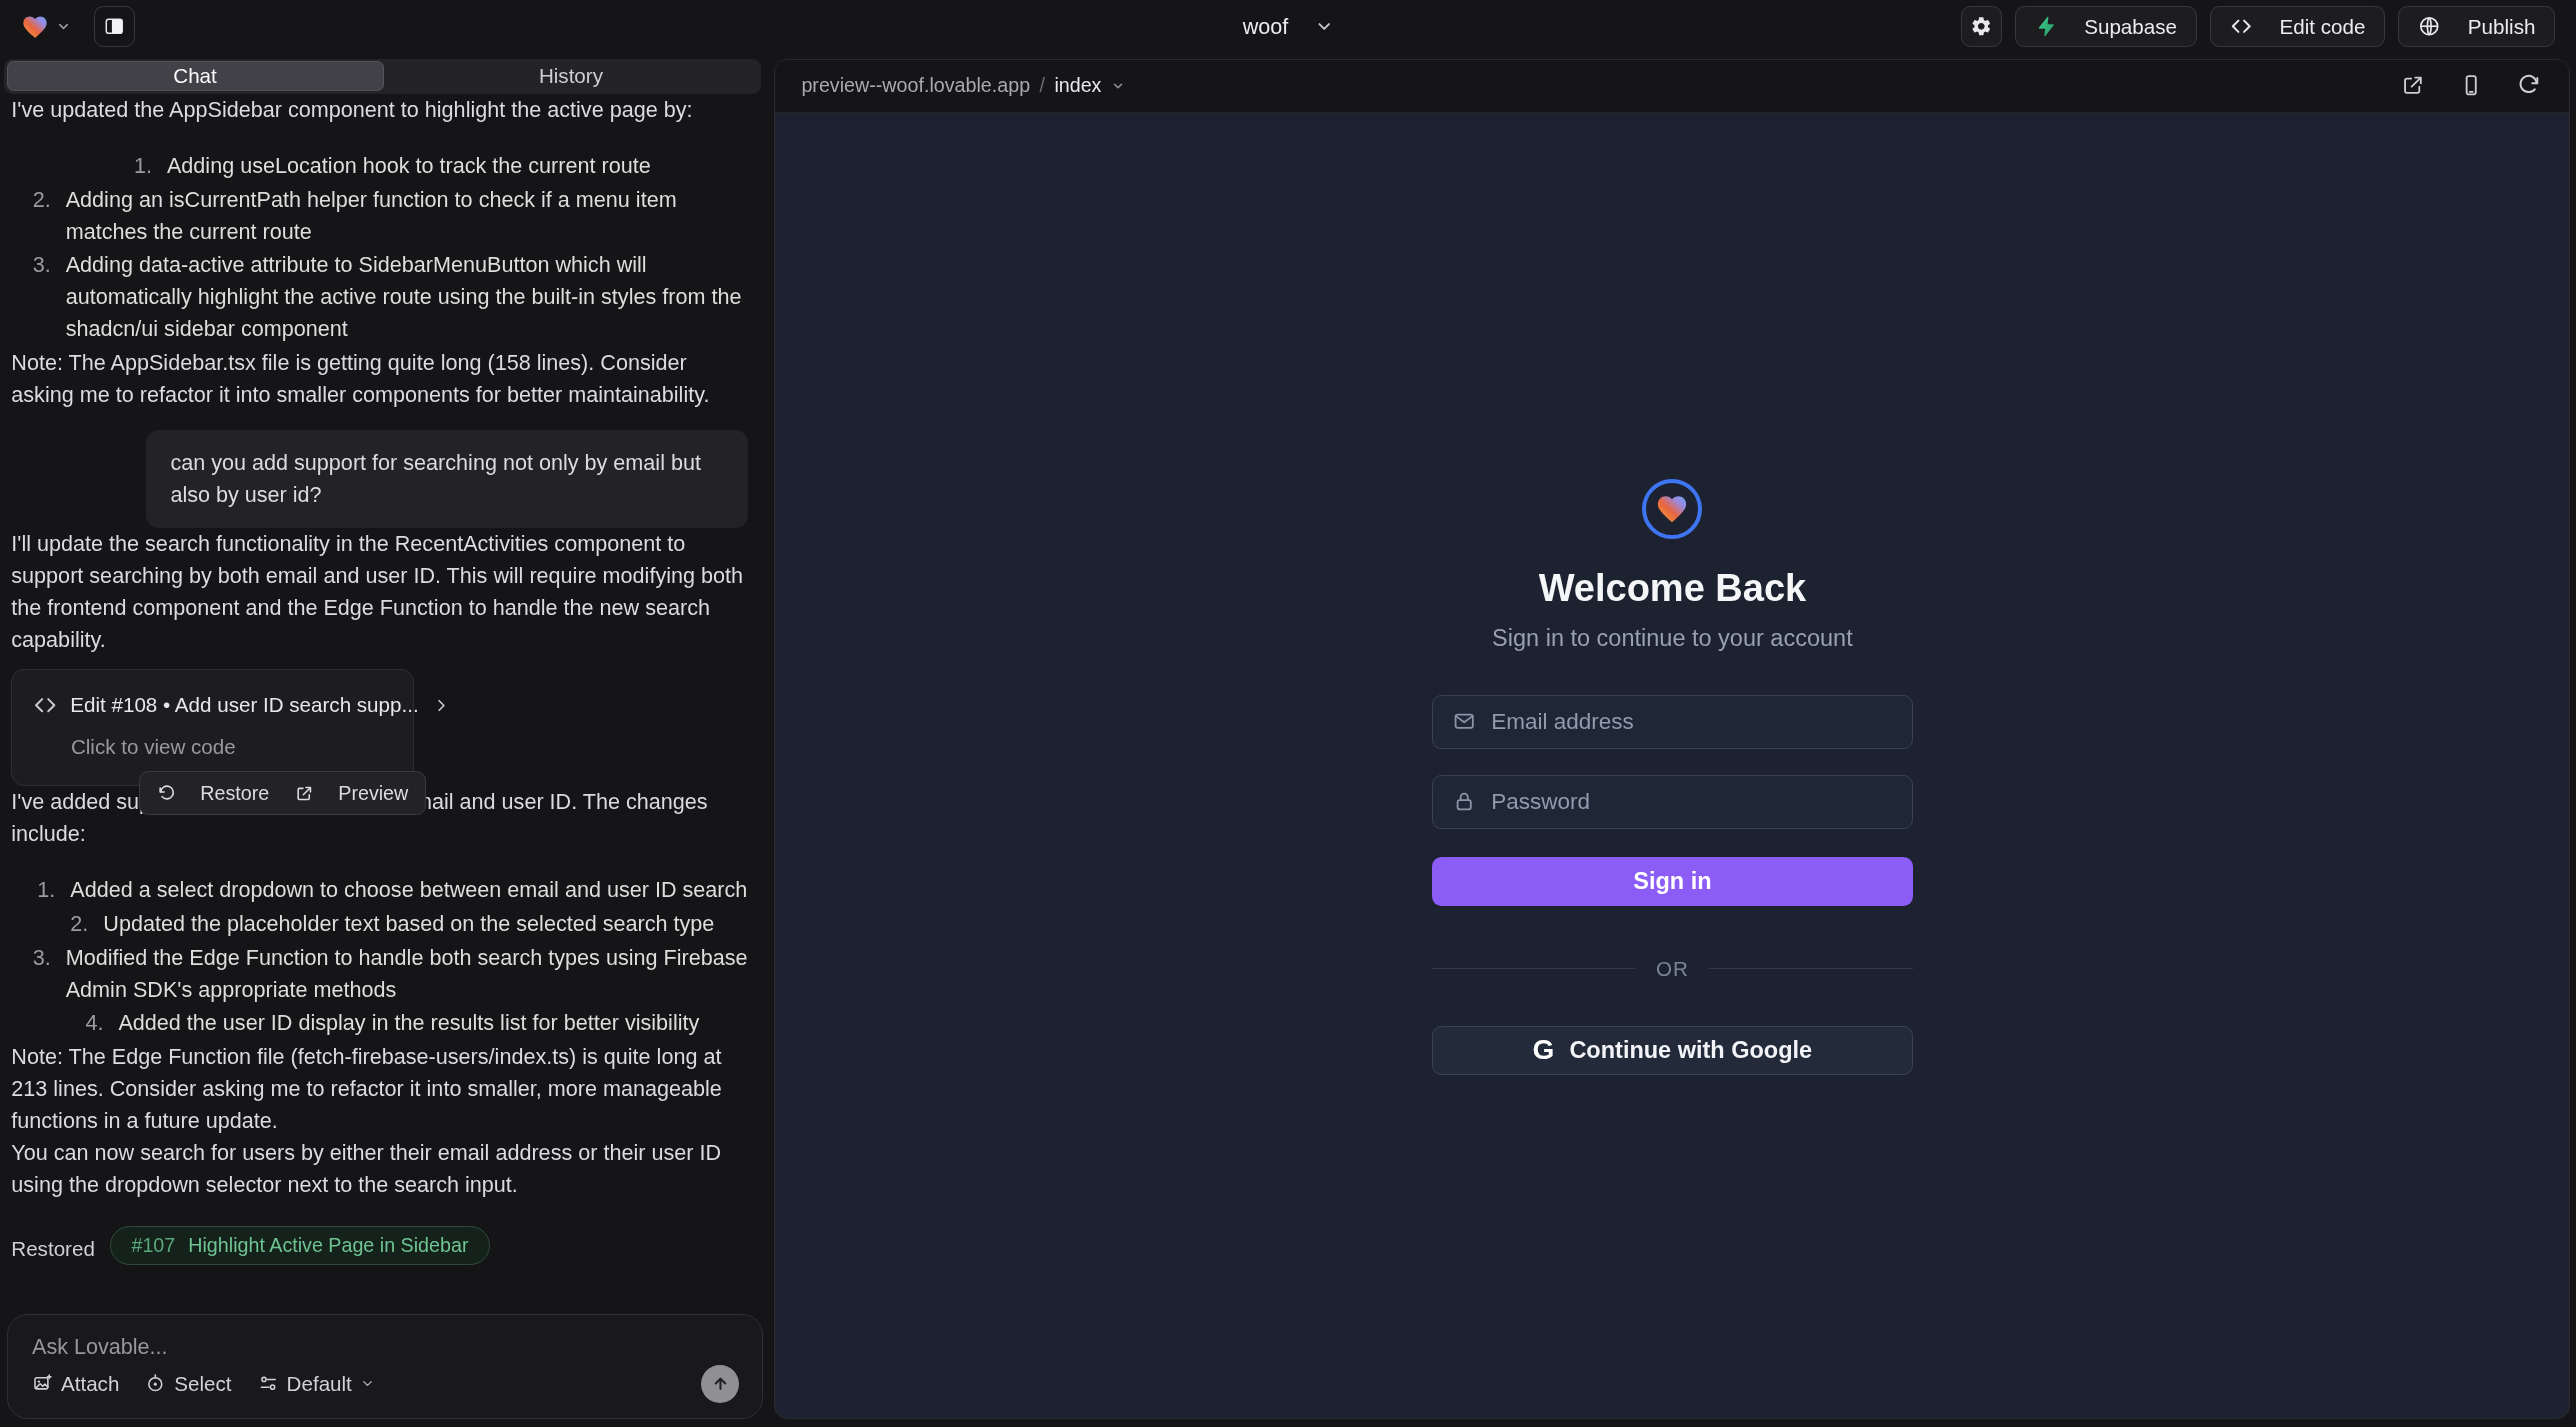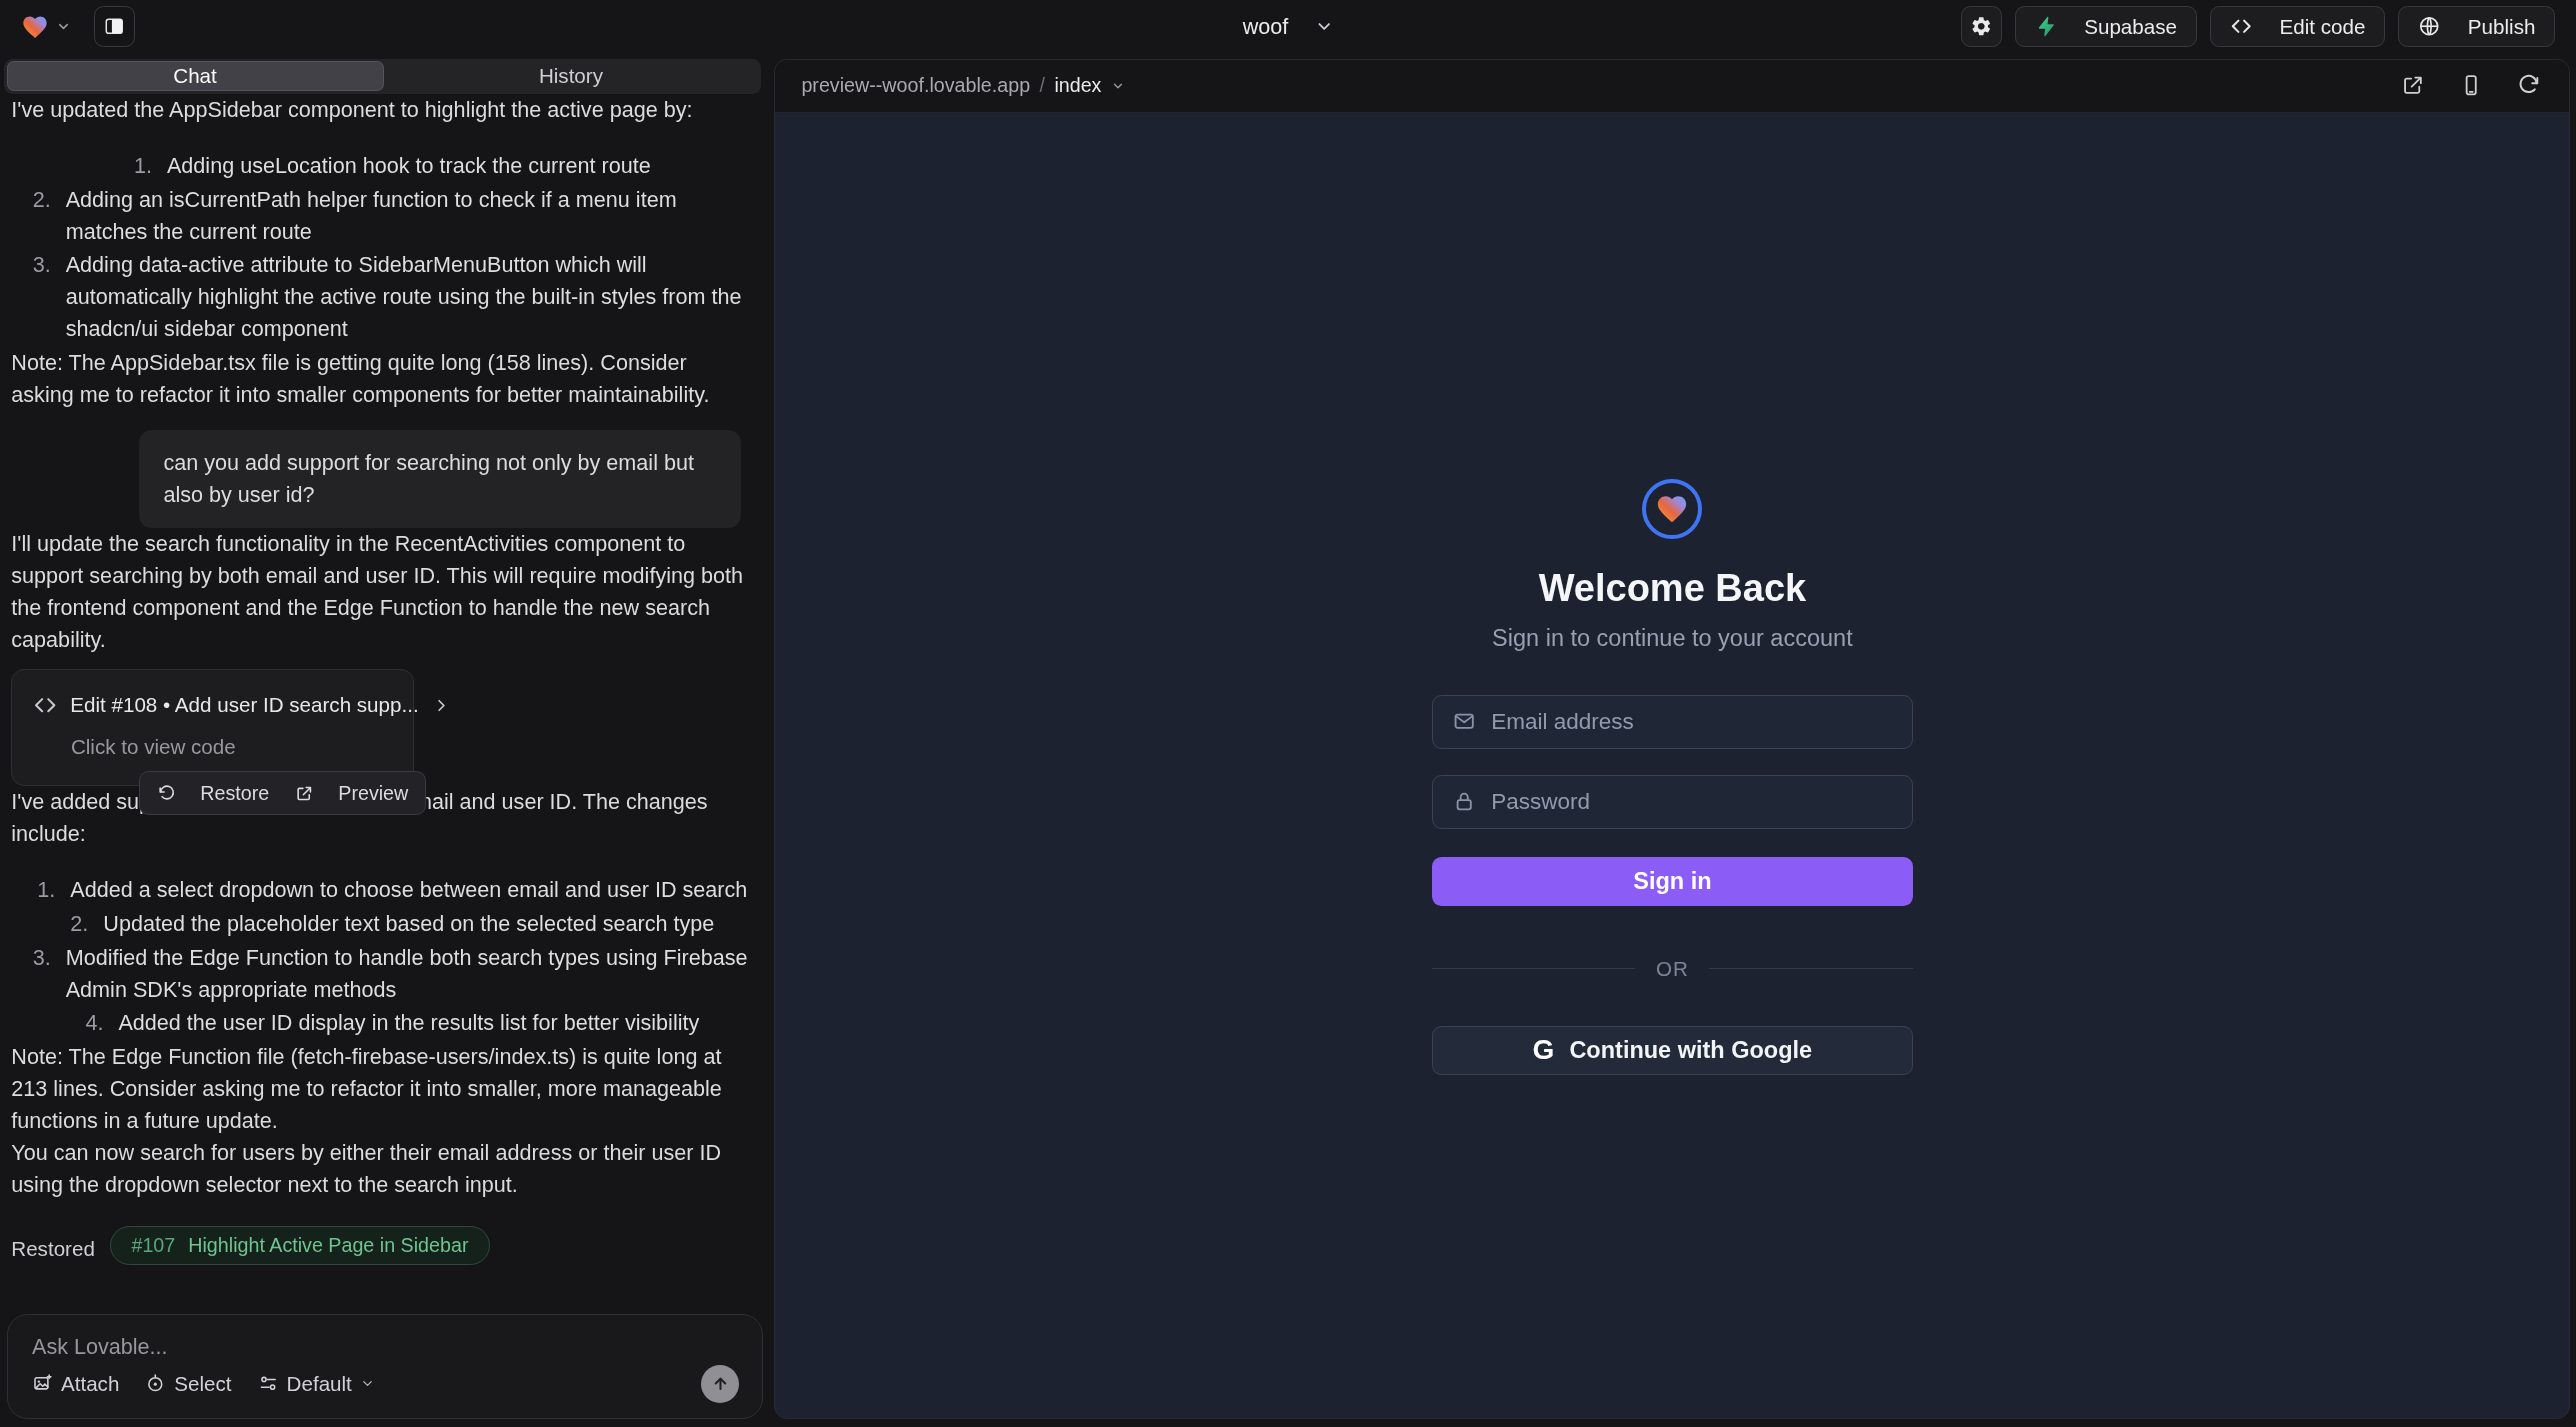--- a/index.html
+++ b/index.html
@@ -59,21 +59,21 @@
   .olist .li { display: flex; margin-bottom: 1.9px; max-width: 750px; justify-content: center; }
   .olist { counter-reset: li; }
   .olist .li::before {
     counter-increment: li; content: counter(li) ".";
     flex: none; width: 30px; margin-left: 9.4px; margin-right: 15px;
     text-align: right; color: #9b9ba1;
   }
   .note { margin-top: 22.5px; max-width: 741px; }
 
   .user-bubble {
-    margin: 19px 11px 0 auto; max-width: 602px;
+    margin: 19px 4px 0 auto; max-width: 602px;
     background: #232325; border-radius: 13px; padding: 17px 24.4px;
   }
 
   .msg-header { margin-top: 24.4px; display: flex; align-items: center; gap: 11.3px; }
   .msg-author { font-size: 21.6px; color: #ededf0; }
   .msg-menu { margin-left: auto; margin-right: 7.5px; background: none; border: none; cursor: pointer; padding: 3.8px; }
 
   .intro2 { margin-top: 17px; max-width: 743px; }
 
   .edit-card {

